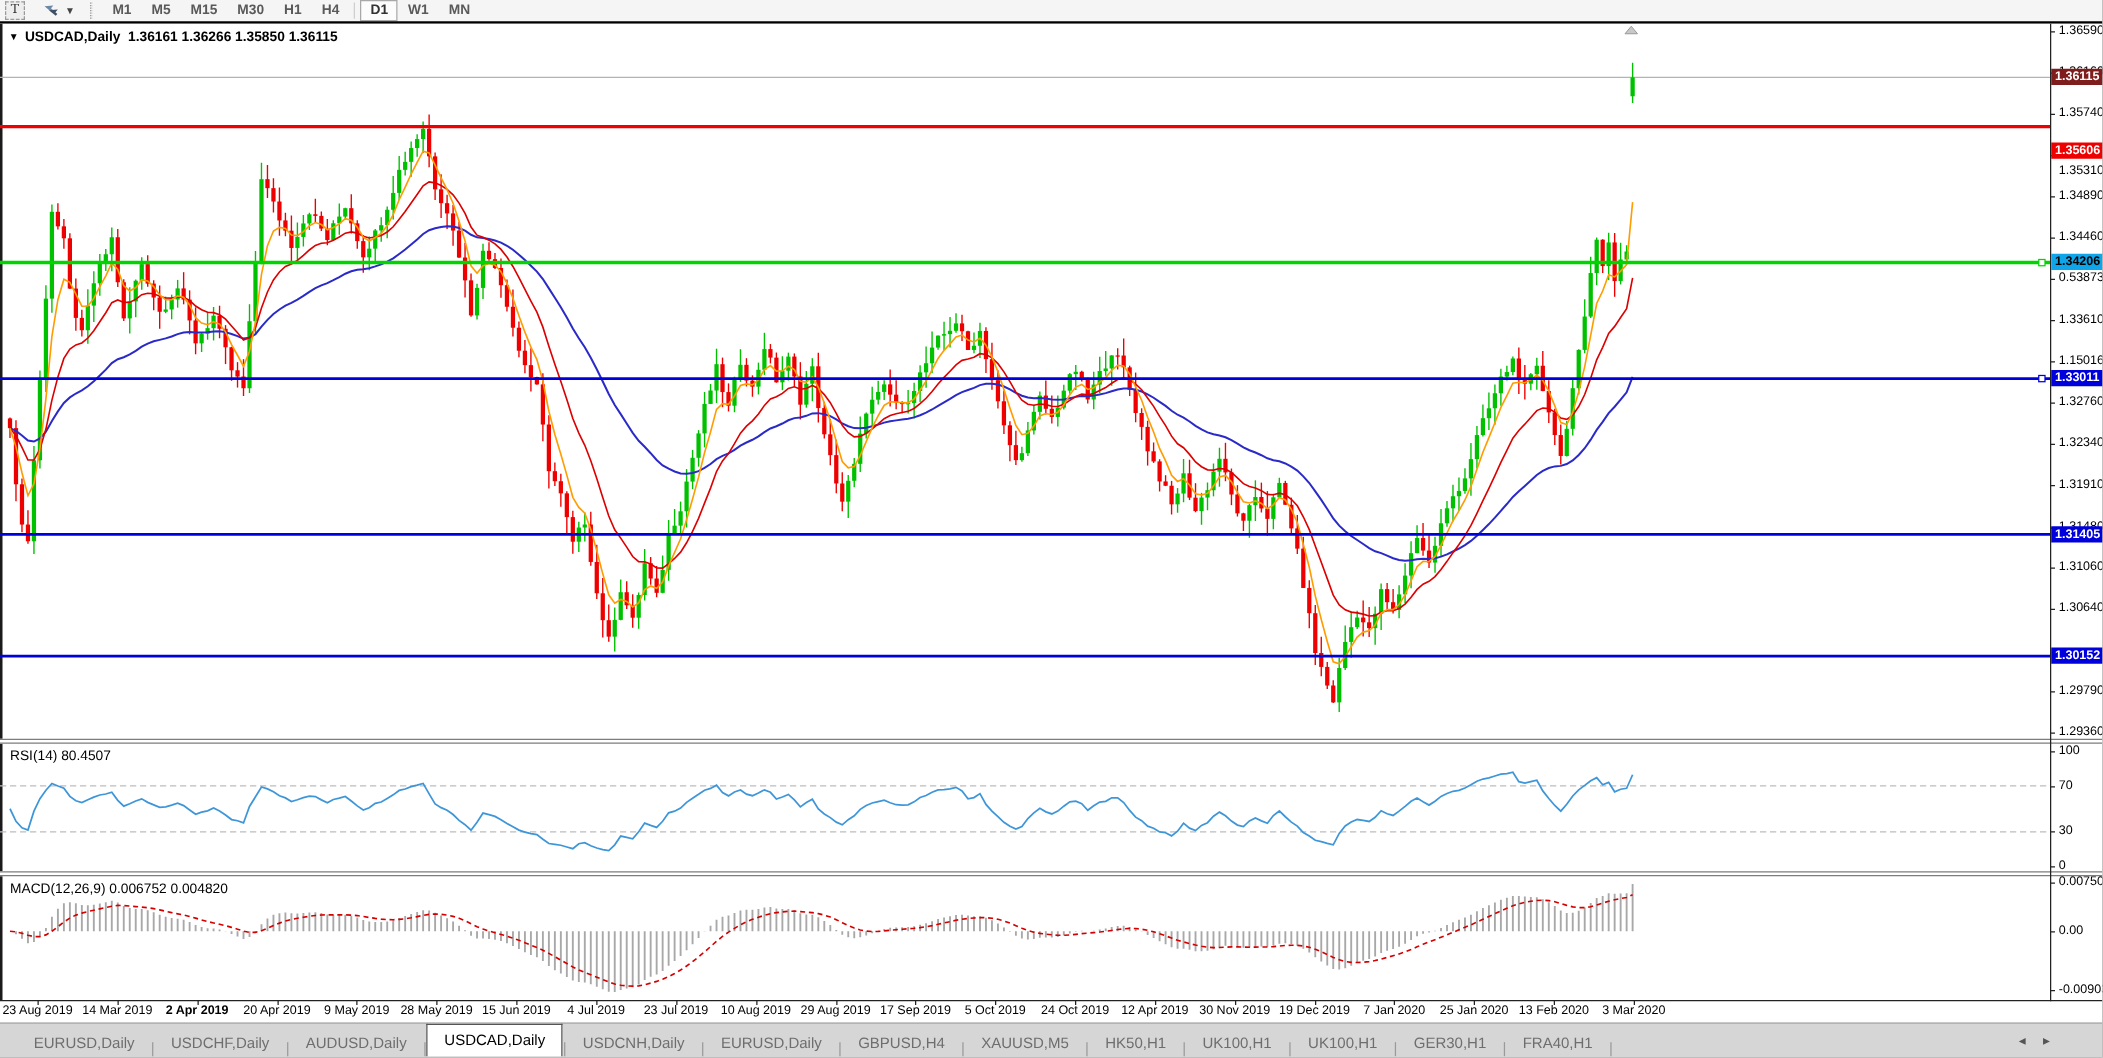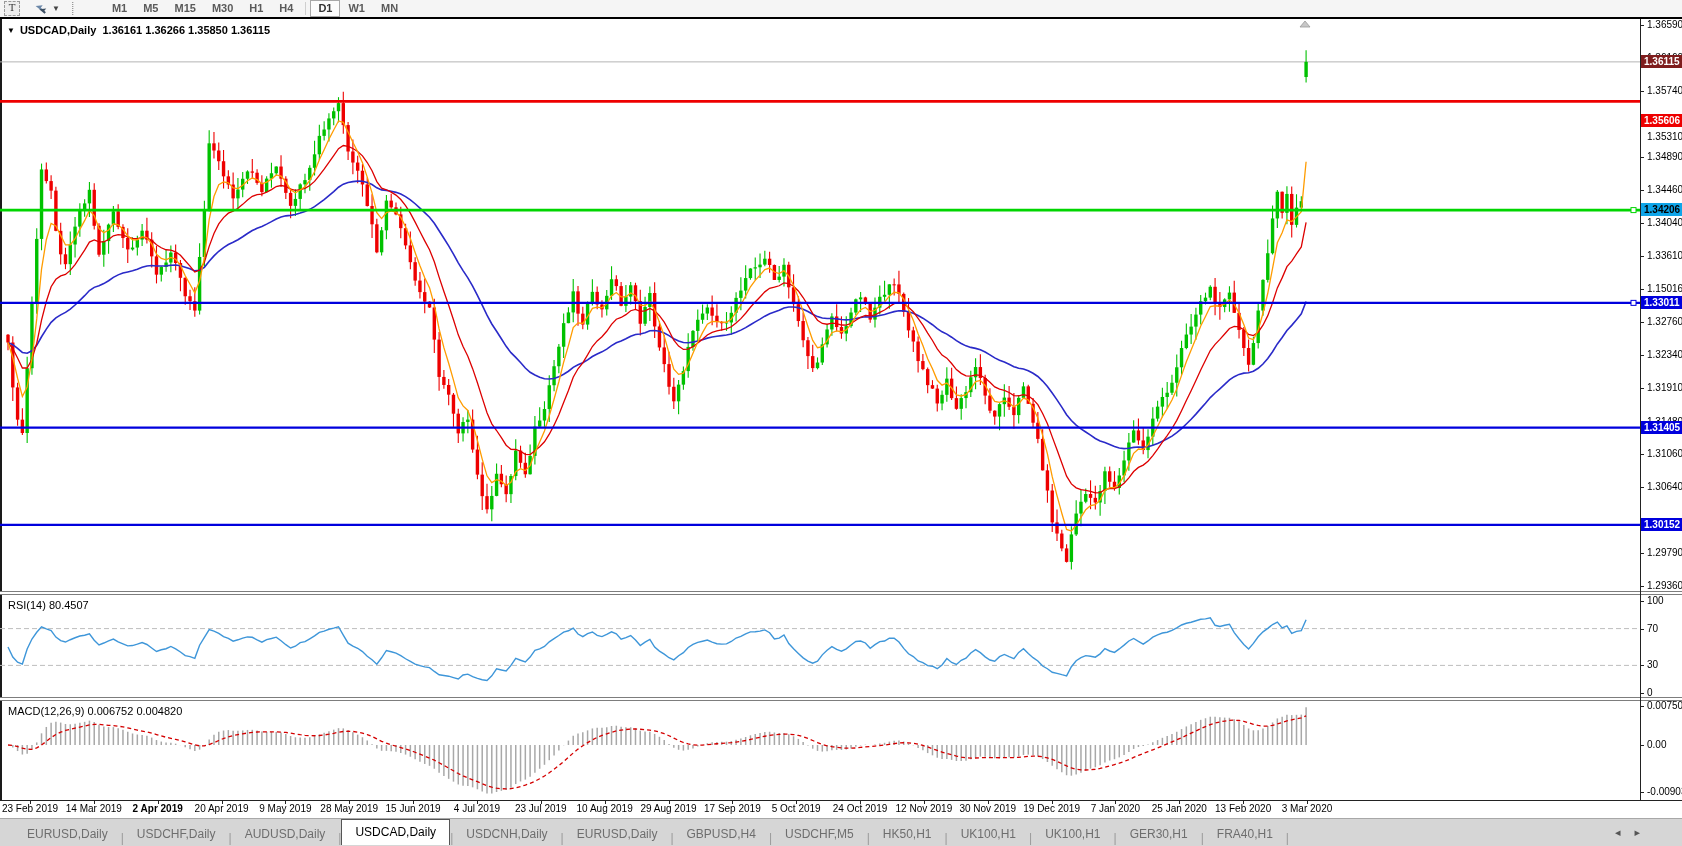--- a/index.html
+++ b/index.html
@@ -55,21 +55,21 @@
     <div class="tool-icon">
       <span>
         <svg width="15" height="13" viewBox="0 0 15 13">
           <path d="M2 8 L7 3 L7 6 L10 6 L10 8 Z" fill="#6b87a8" transform="rotate(40 6 6)"></path>
           <path d="M6 11 L11 6 L11 9 L13 9 L13 11 Z" fill="#3d4f63" transform="rotate(40 9.5 8.5)"></path>
         </svg>
       </span>
       <span class="caret">▼</span>
     </div>
     <div class="grip"></div>
-    <div id="tf-buttons" style="display:flex;align-items:center;margin-left:22px;">
+    <div id="tf-buttons" style="display:flex;align-items:center;">
         <div class="tf-btn">M1</div>
         <div class="tf-btn">M5</div>
         <div class="tf-btn">M15</div>
         <div class="tf-btn">M30</div>
         <div class="tf-btn">H1</div>
         <div class="tf-btn">H4</div>
         <div class="tf-sep"></div>
         <div class="tf-btn active">D1</div>
         <div class="tf-btn">W1</div>
         <div class="tf-btn">MN</div>
@@ -942,21 +942,21 @@
       <div class="ylab" style="top: 52.3851px;">1.36160</div>
       <div class="ytick" style="top: 90.9938px;"></div>
       <div class="ylab" style="top: 84.9938px;">1.35740</div>
       <div class="ytick" style="top: 124.379px;"></div>
       <div class="ylab" style="top: 131px;">1.35310</div>
       <div class="ytick" style="top: 156.988px;"></div>
       <div class="ylab" style="top: 150.988px;">1.34890</div>
       <div class="ytick" style="top: 190.373px;"></div>
       <div class="ylab" style="top: 184.373px;">1.34460</div>
       <div class="ytick" style="top: 222.981px;"></div>
-      <div class="ylab" style="top: 216.981px;">1.34040</div>
+      <div class="ylab" style="top: 216.981px;">0.53873</div>
       <div class="ytick" style="top: 256.366px;"></div>
       <div class="ylab" style="top: 250.366px;">1.33610</div>
       <div class="ytick" style="top: 288.975px;"></div>
       <div class="ylab" style="top: 282.975px;">1.15016</div>
       <div class="ytick" style="top: 322.36px;"></div>
       <div class="ylab" style="top: 316.36px;">1.32760</div>
       <div class="ytick" style="top: 354.969px;"></div>
       <div class="ylab" style="top: 348.969px;">1.32340</div>
       <div class="ytick" style="top: 388.354px;"></div>
       <div class="ylab" style="top: 382.354px;">1.31910</div>
@@ -986,21 +986,21 @@
       <div class="ylab" style="top: 786.423px;">-0.009033</div>
       <div class="ybox" style="top: 54.8789px; background: #7f1d1d; color: rgb(255, 255, 255);">1.36115</div>
       <div class="ybox" style="top: 94.3975px; background: rgb(238, 0, 0); color: rgb(255, 255, 255); margin-top: 20px;">1.35606</div>
       <div class="ybox" style="top: 203.093px; background: #0ea5e9; color: rgb(0, 0, 0);">1.34206</div>
       <div class="ybox" style="top: 295.873px; background: rgb(0, 0, 221); color: rgb(255, 255, 255);">1.33011</div>
       <div class="ybox" style="top: 420.562px; background: rgb(0, 0, 221); color: rgb(255, 255, 255);">1.31405</div>
       <div class="ybox" style="top: 517.845px; background: rgb(0, 0, 221); color: rgb(255, 255, 255);">1.30152</div>
     </div>
   <div id="date-axis">
       <div class="dtick" style="left: 30px;"></div>
-      <div class="dlab" style="left: 30px;">23 Feb 2019</div>
+      <div class="dlab" style="left: 30px;">23 Aug 2019</div>
       <div class="dtick" style="left: 93.85px;"></div>
       <div class="dlab" style="left: 93.85px;">14 Mar 2019</div>
       <div class="dtick" style="left: 157.7px;"></div>
       <div class="dlab" style="left: 157.7px; font-weight: bold;">2 Apr 2019</div>
       <div class="dtick" style="left: 221.55px;"></div>
       <div class="dlab" style="left: 221.55px;">20 Apr 2019</div>
       <div class="dtick" style="left: 285.4px;"></div>
       <div class="dlab" style="left: 285.4px;">9 May 2019</div>
       <div class="dtick" style="left: 349.25px;"></div>
       <div class="dlab" style="left: 349.25px;">28 May 2019</div>
@@ -1014,21 +1014,21 @@
       <div class="dlab" style="left: 604.65px;">10 Aug 2019</div>
       <div class="dtick" style="left: 668.5px;"></div>
       <div class="dlab" style="left: 668.5px;">29 Aug 2019</div>
       <div class="dtick" style="left: 732.35px;"></div>
       <div class="dlab" style="left: 732.35px;">17 Sep 2019</div>
       <div class="dtick" style="left: 796.2px;"></div>
       <div class="dlab" style="left: 796.2px;">5 Oct 2019</div>
       <div class="dtick" style="left: 860.05px;"></div>
       <div class="dlab" style="left: 860.05px;">24 Oct 2019</div>
       <div class="dtick" style="left: 923.9px;"></div>
-      <div class="dlab" style="left: 923.9px;">12 Nov 2019</div>
+      <div class="dlab" style="left: 923.9px;">12 Apr 2019</div>
       <div class="dtick" style="left: 987.75px;"></div>
       <div class="dlab" style="left: 987.75px;">30 Nov 2019</div>
       <div class="dtick" style="left: 1051.6px;"></div>
       <div class="dlab" style="left: 1051.6px;">19 Dec 2019</div>
       <div class="dtick" style="left: 1115.45px;"></div>
       <div class="dlab" style="left: 1115.45px;">7 Jan 2020</div>
       <div class="dtick" style="left: 1179.3px;"></div>
       <div class="dlab" style="left: 1179.3px;">25 Jan 2020</div>
       <div class="dtick" style="left: 1243.15px;"></div>
       <div class="dlab" style="left: 1243.15px;">13 Feb 2020</div>
@@ -1046,21 +1046,21 @@
         <div class="tab">AUDUSD,Daily</div>
         <div class="tab-sep">|</div>
         <div class="tab active">USDCAD,Daily</div>
         <div class="tab-sep">|</div>
         <div class="tab">USDCNH,Daily</div>
         <div class="tab-sep">|</div>
         <div class="tab">EURUSD,Daily</div>
         <div class="tab-sep">|</div>
         <div class="tab">GBPUSD,H4</div>
         <div class="tab-sep">|</div>
-        <div class="tab">USDCHF,M5</div>
+        <div class="tab">XAUUSD,M5</div>
         <div class="tab-sep">|</div>
         <div class="tab">HK50,H1</div>
         <div class="tab-sep">|</div>
         <div class="tab">UK100,H1</div>
         <div class="tab-sep">|</div>
         <div class="tab">UK100,H1</div>
         <div class="tab-sep">|</div>
         <div class="tab">GER30,H1</div>
         <div class="tab-sep">|</div>
         <div class="tab">FRA40,H1</div>

